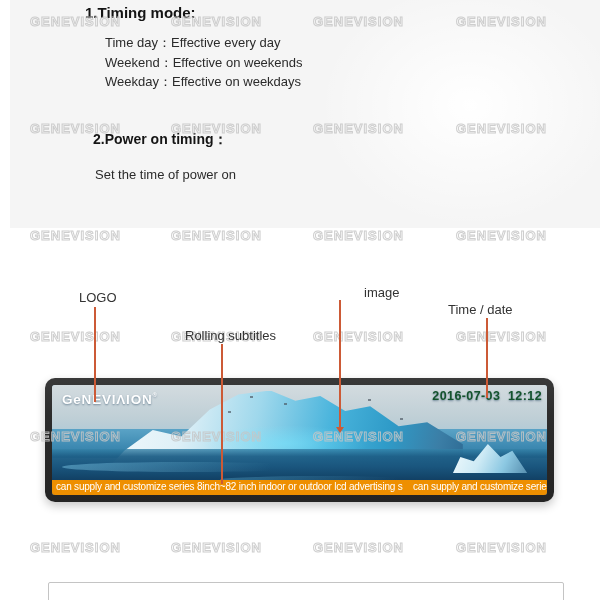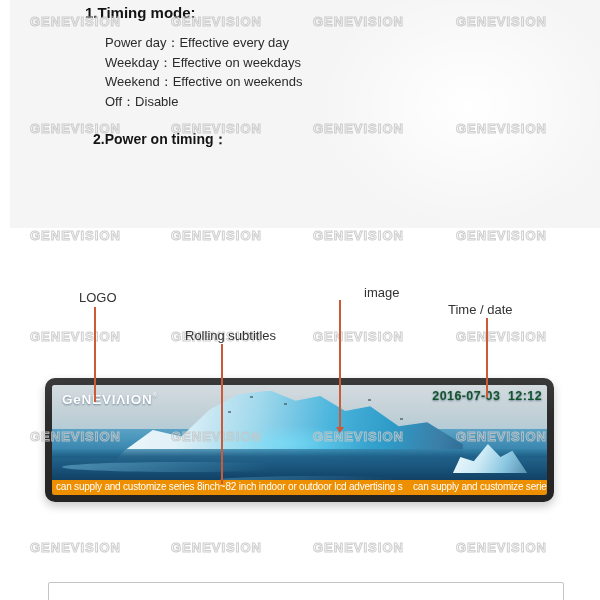--- a/index.html
+++ b/index.html
@@ -136,26 +136,26 @@
   }
 </style>
 </head>
 <body>
 
 <div class="page">
 
   <div class="panel">
     <div class="h-timing">1.Timing mode:</div>
     <div class="timing-lines">
-      <div>Power day：Effective every day</div>
+      <div>Time day：Effective every day</div>
+      <div>Weekend：Effective on weekends</div>
       <div>Weekday：Effective on weekdays</div>
-      <div>Weekend：Effective on weekends</div>
-      <div>Off：Disable</div>
     </div>
     <div class="h-power">2.Power on timing：</div>
+    <div class="power-line">Set the time of power on</div>
   </div>
 
 
   <span class="wm r0 c0">GENEVISION</span>
   <span class="wm r0 c1">GENEVISION</span>
   <span class="wm r0 c2">GENEVISION</span>
   <span class="wm r0 c3">GENEVISION</span>
   <span class="wm r1 c0">GENEVISION</span>
   <span class="wm r1 c1">GENEVISION</span>
   <span class="wm r1 c2">GENEVISION</span>

